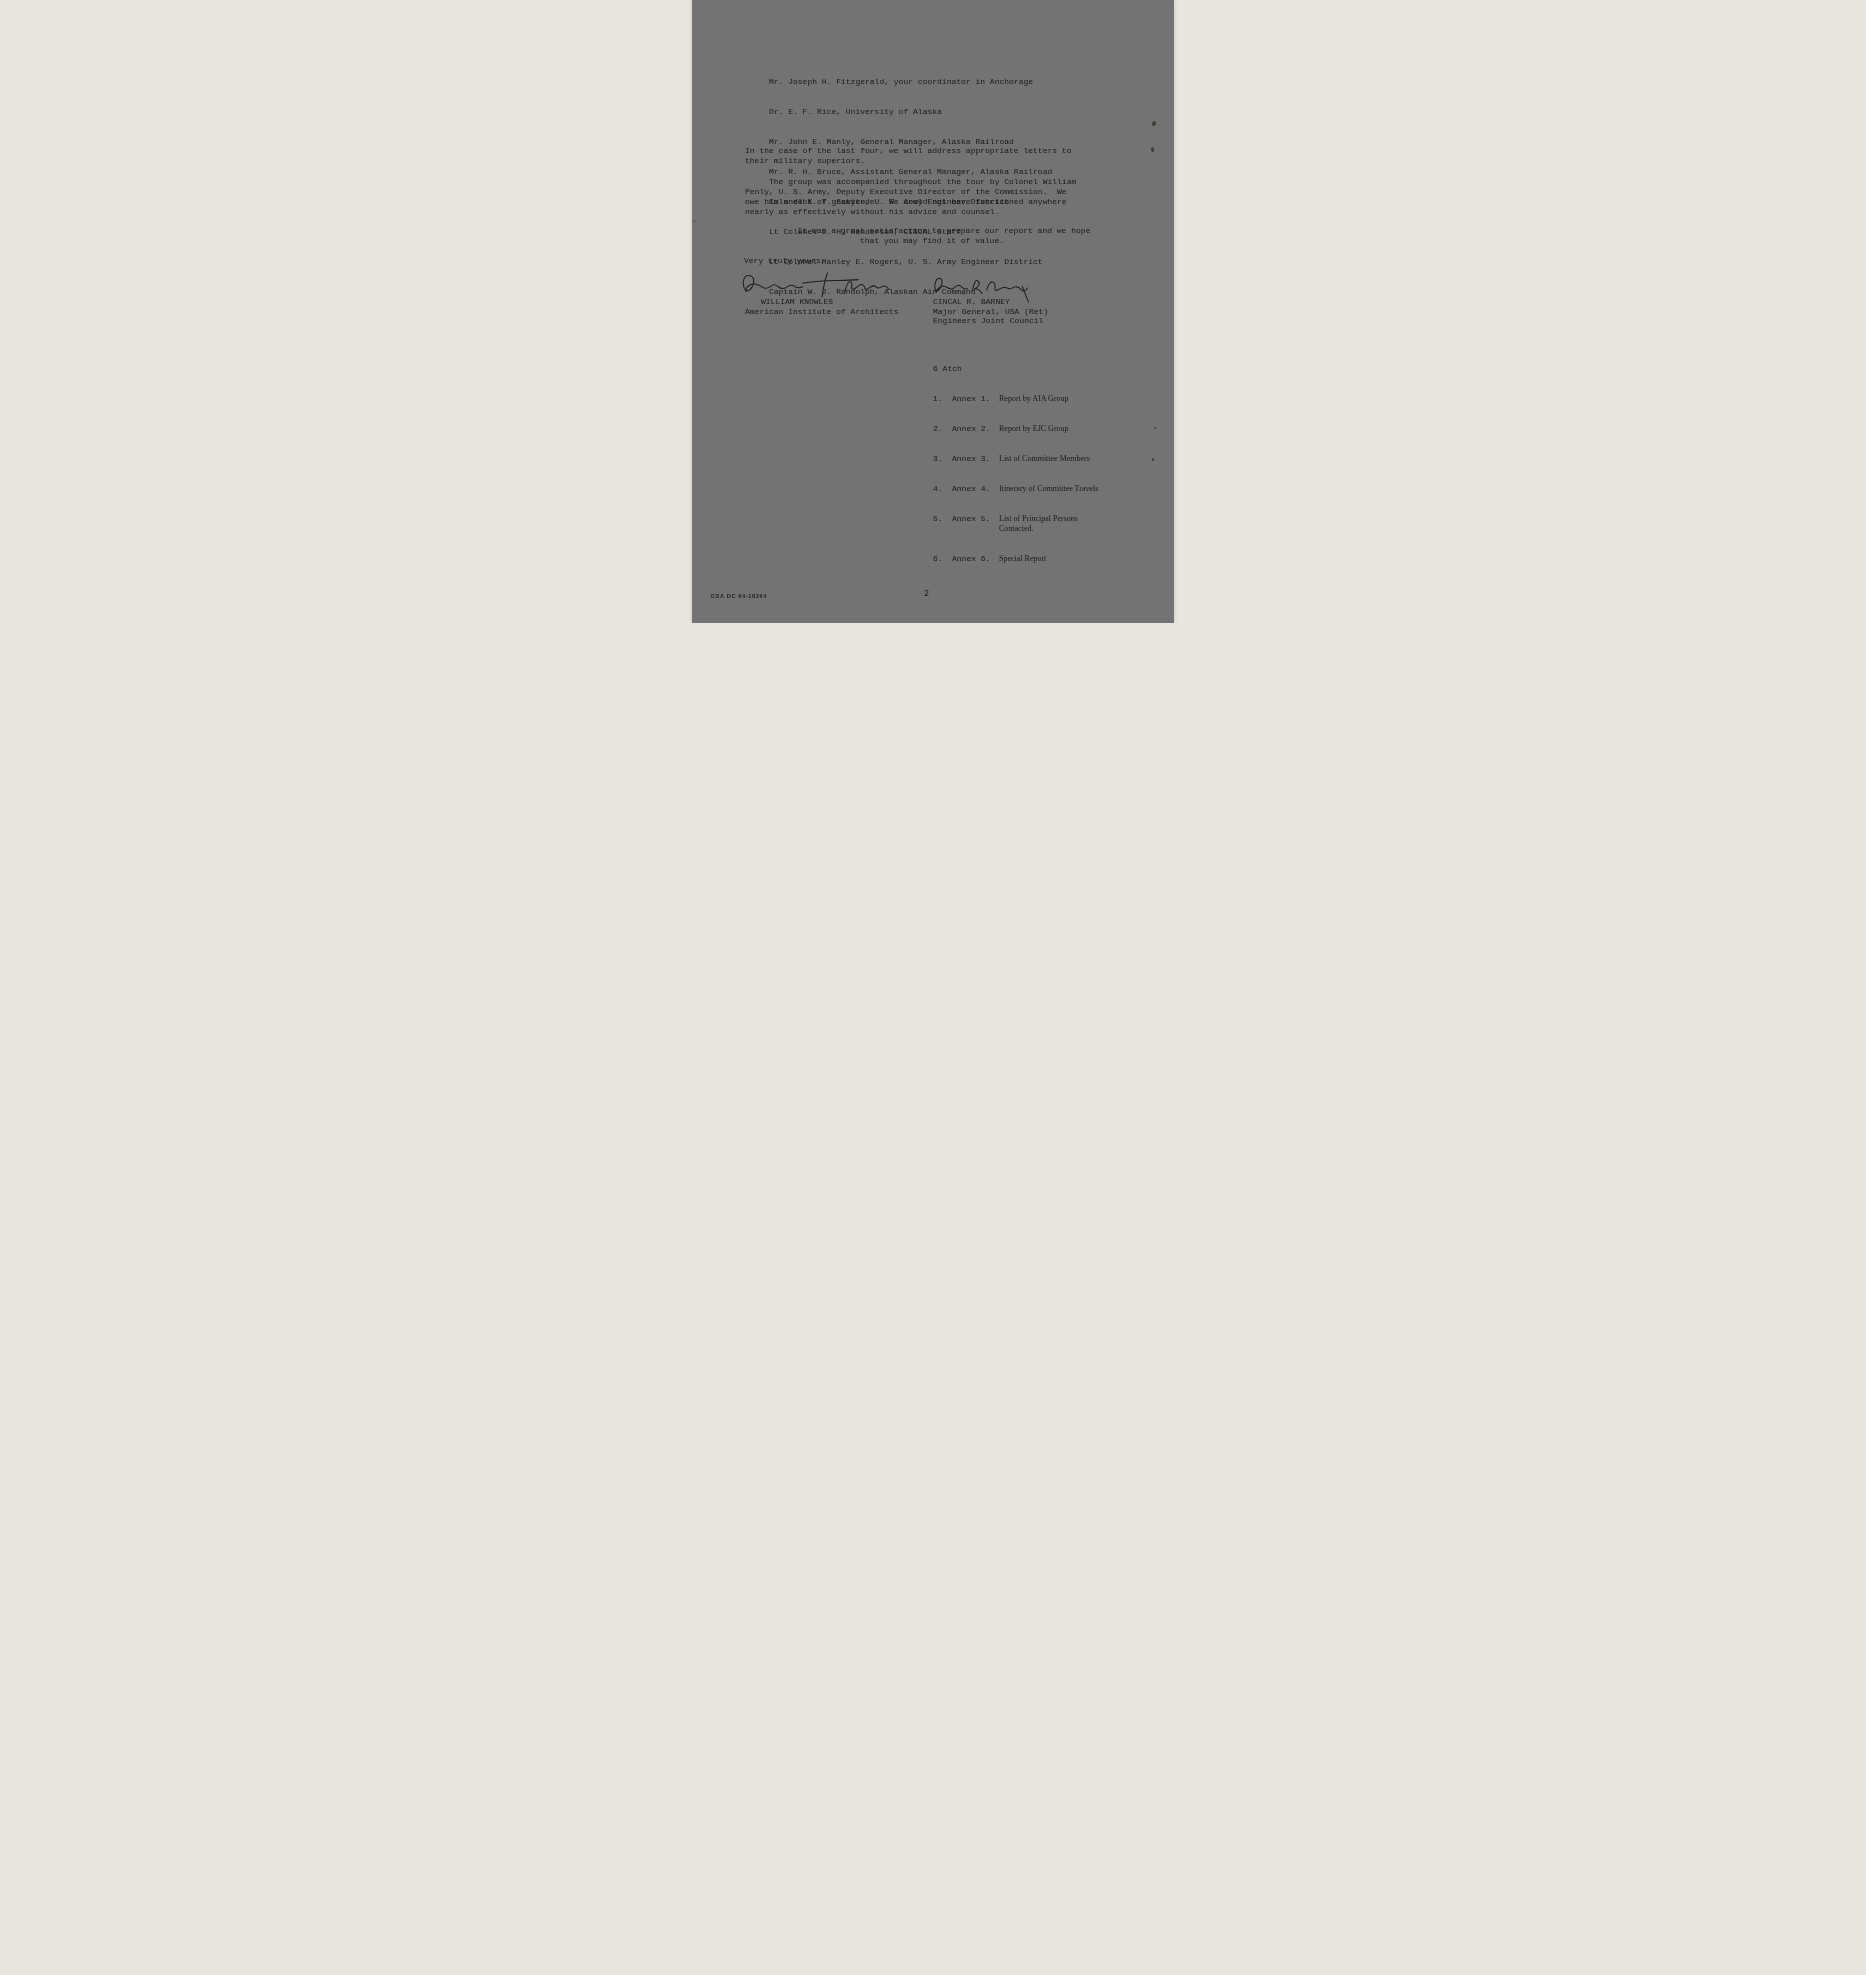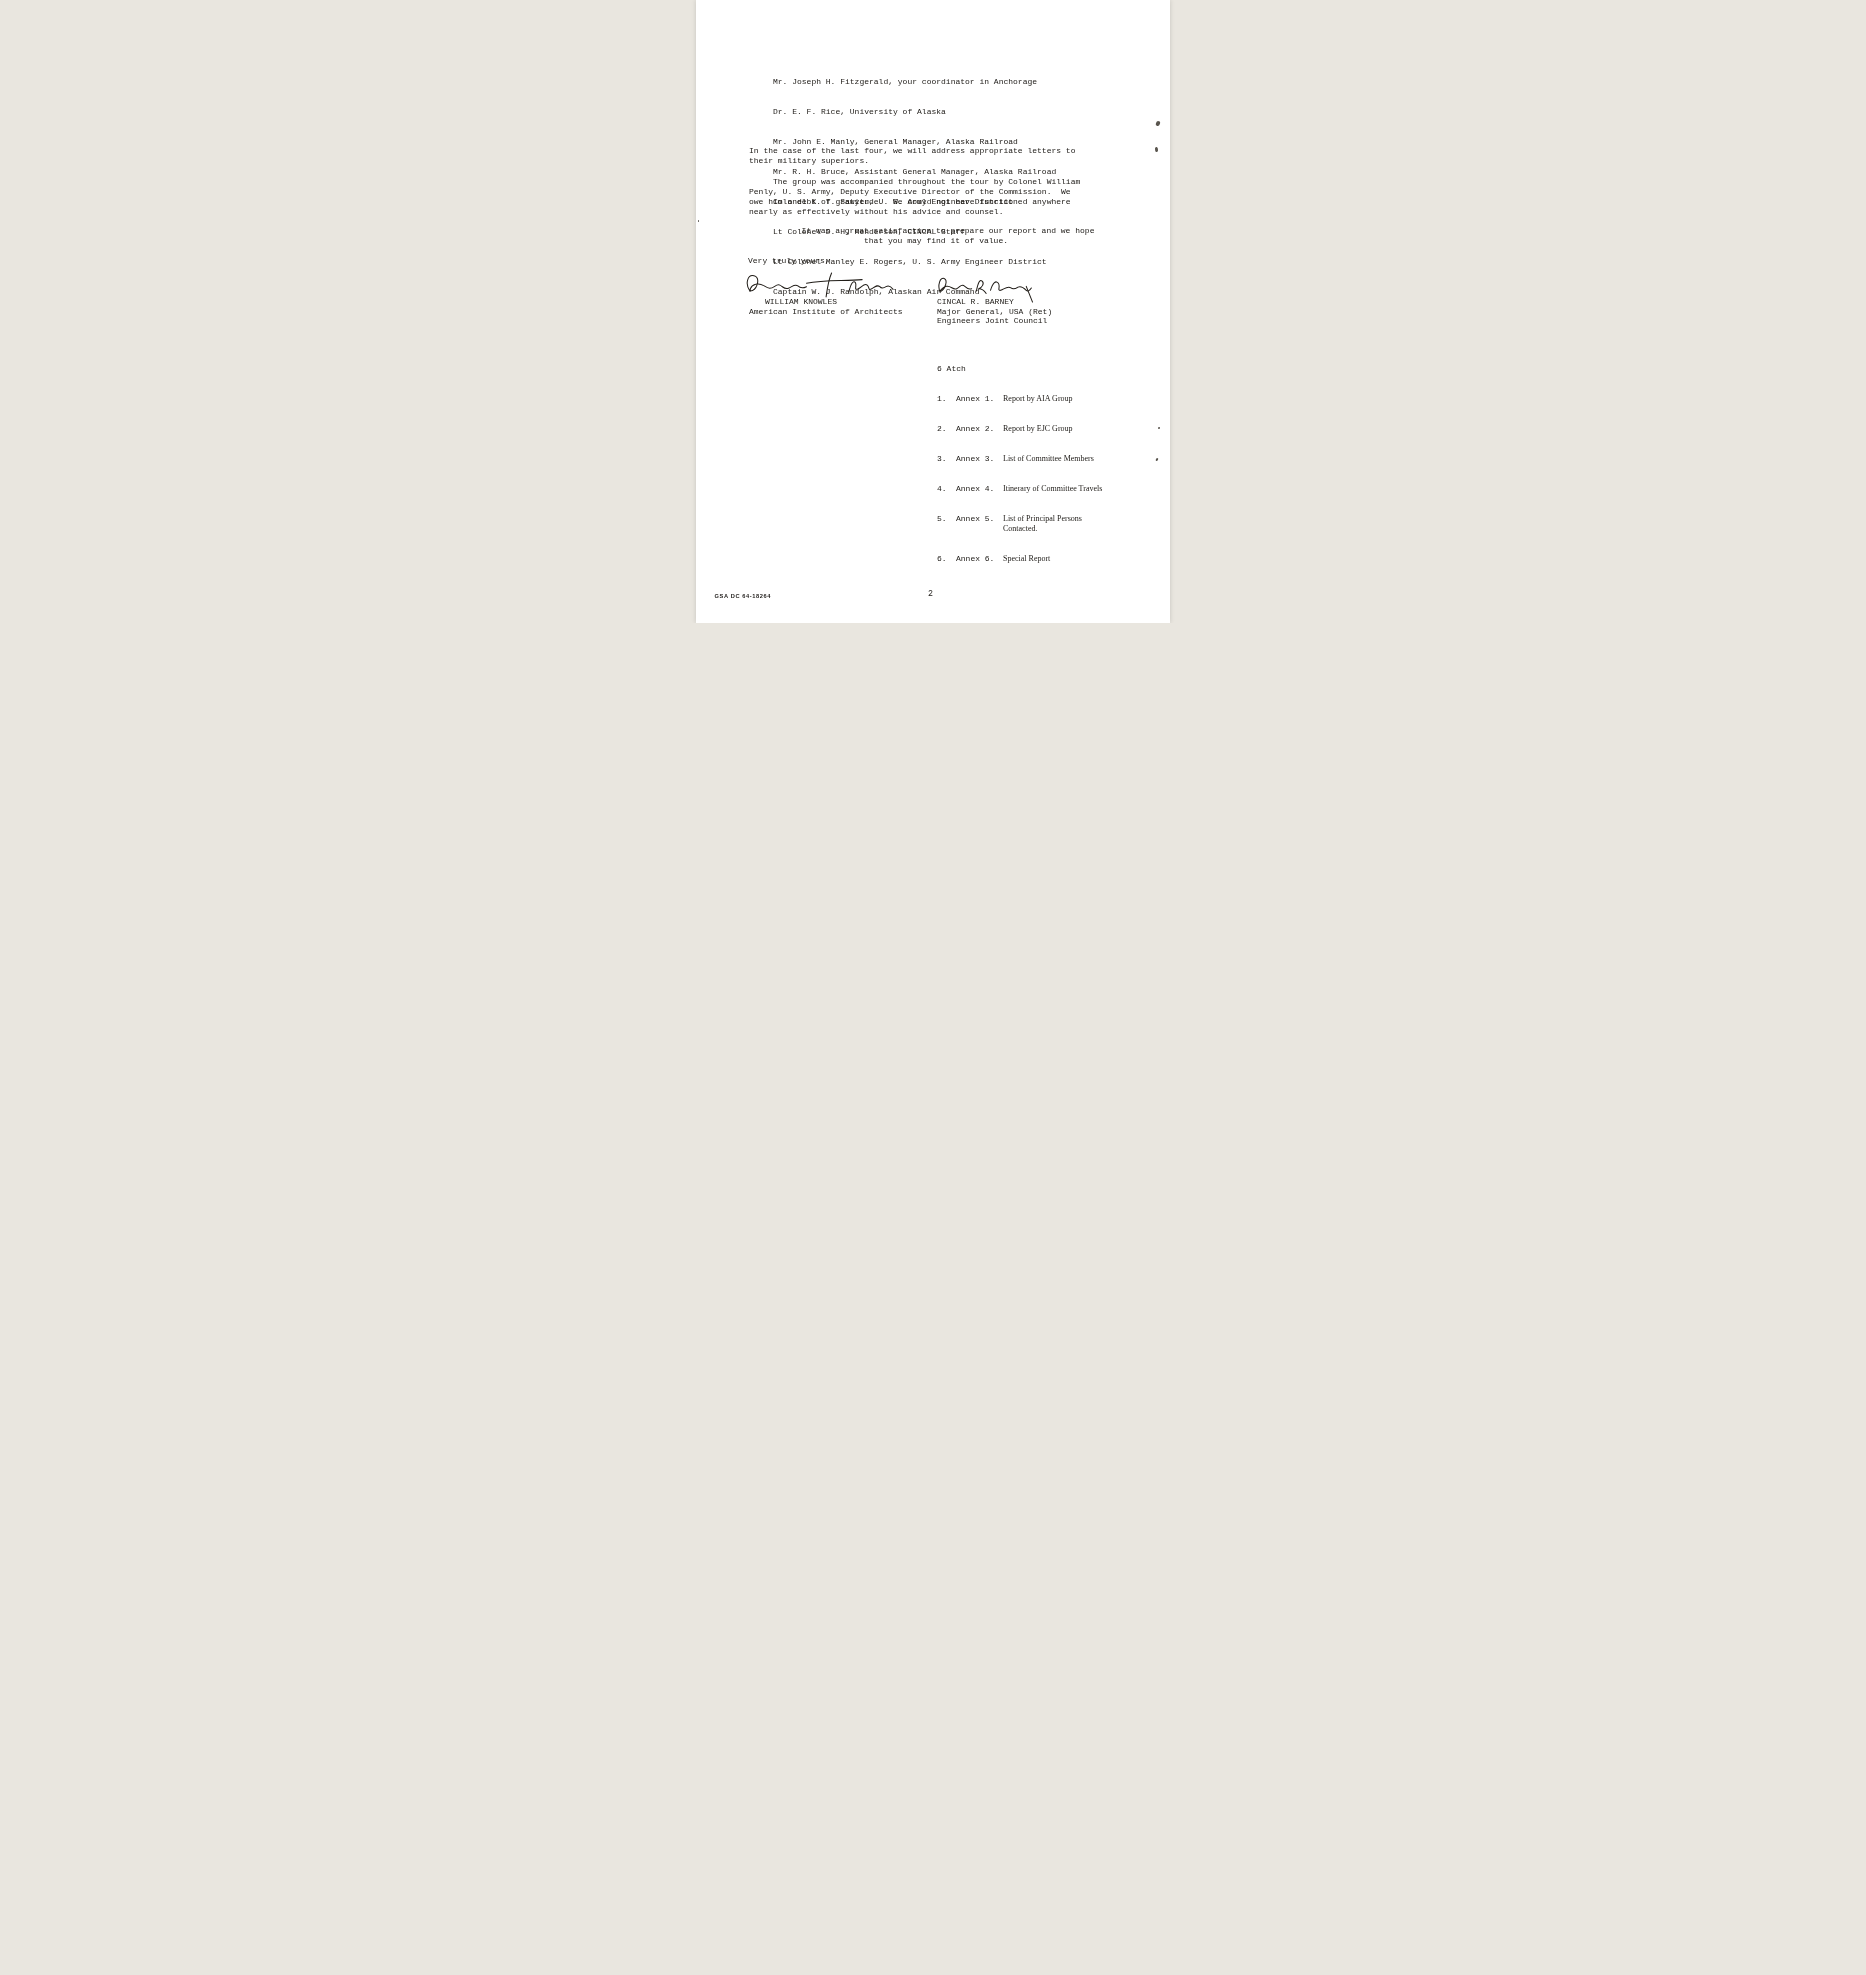--- a/index.html
+++ b/index.html
@@ -5,25 +5,26 @@
   html, body {
     margin: 0;
     padding: 0;
     background: #e9e6df;
   }
   .page {
     position: relative;
     width: 474px;
     height: 623px;
     margin: 0 auto;
-    background: #ffffff;
+    background: #737373;
     font-family: "Liberation Mono", monospace;
     color: #1d1a16;
     overflow: hidden;
     box-shadow: 0 0 4.7px rgba(0,0,0,0.15);
+    padding-left: 8px;
   }
   .tw {
     font-size: 8px;
     line-height: 10px;
     white-space: pre-wrap;
   }
   .abs { position: absolute; }
   .recipients div { white-space: pre; }
   .attach-row {
     display: grid;

